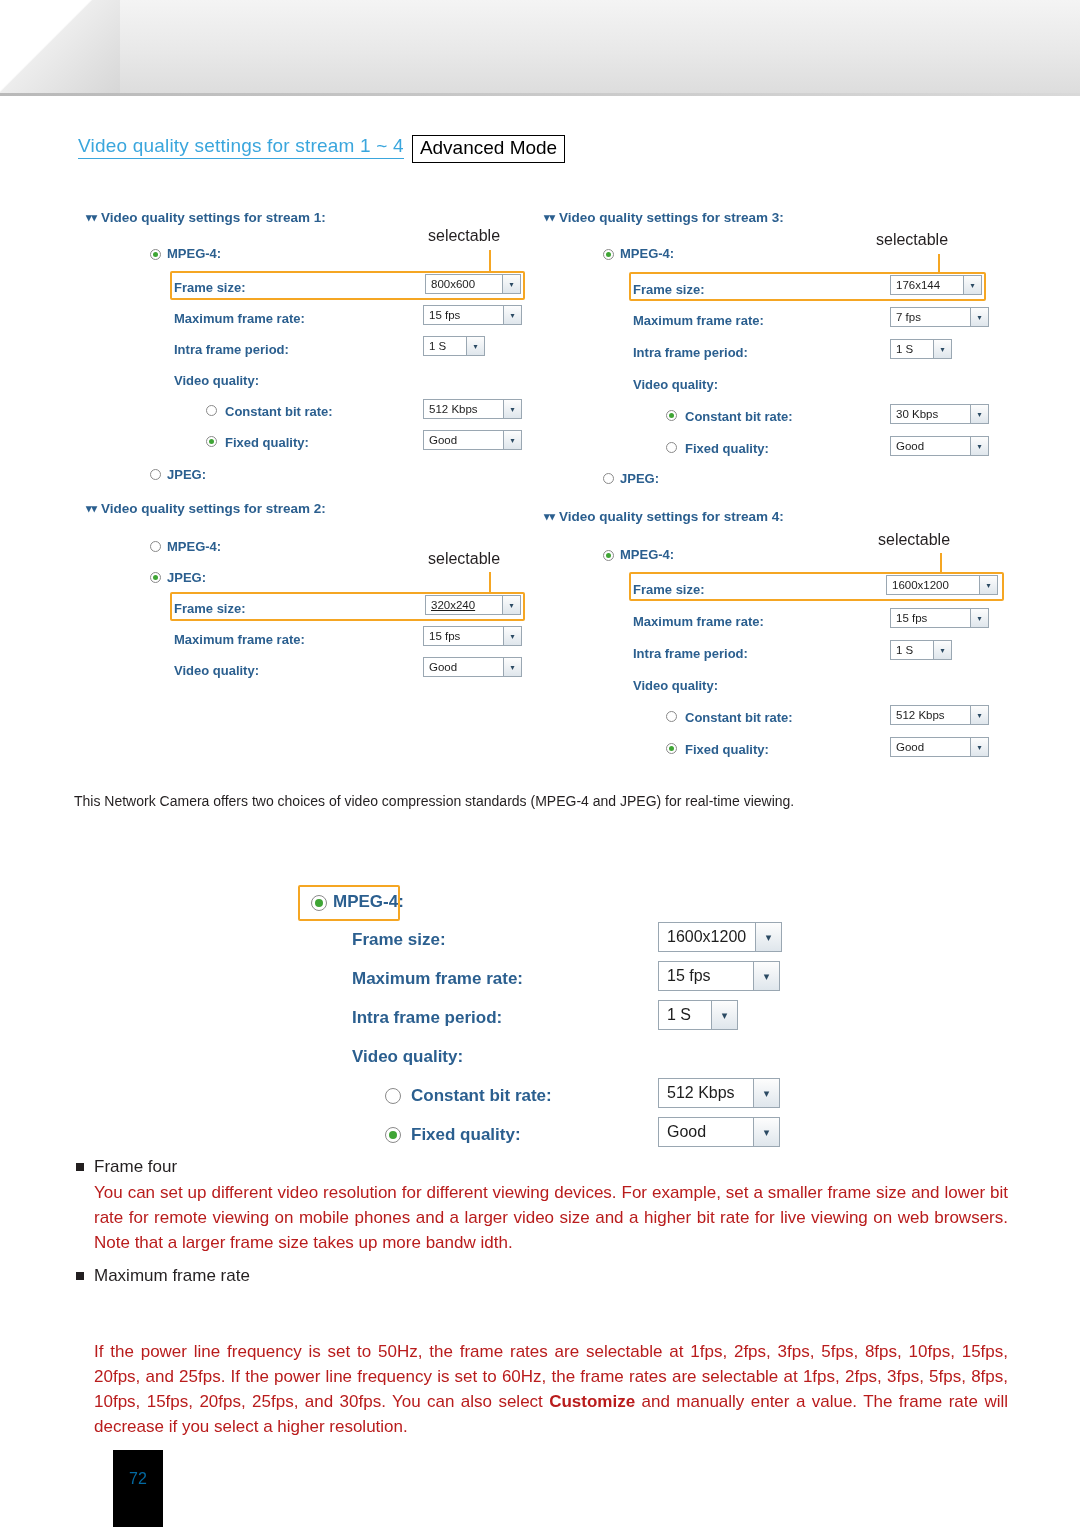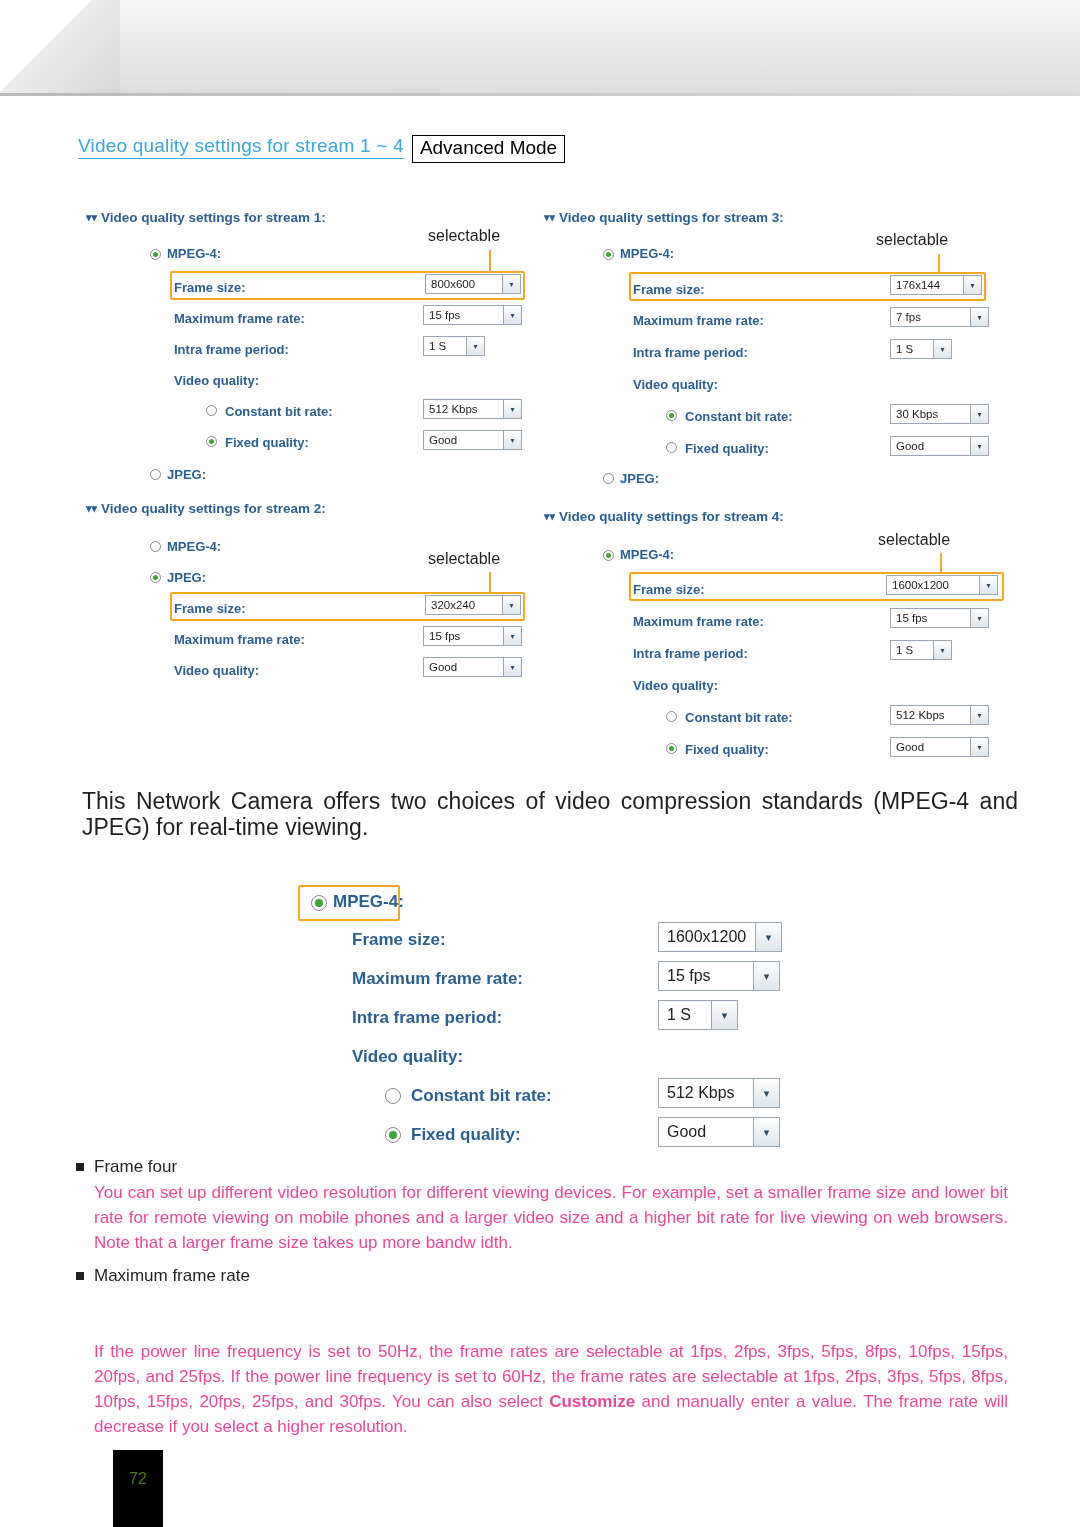--- a/index.html
+++ b/index.html
@@ -80,21 +80,21 @@
   }
   .note{
     position:absolute;font-size:16px;color:#231f20;
   }
   .note-line{
     position:absolute;width:2px;background:#f5a623;
   }
 
   
   .para{
-    position:absolute;font-size:23px;color:#231f20;line-height:26px;text-align:justify;margin-left:8px;
+    position:absolute;font-size:14px;color:#231f20;line-height:26px;text-align:justify;
   }
   .mpeg-red{color:#e8562b;font-weight:bold;}
 
   
   .big{position:absolute;left:0;top:880px;width:1080px;height:280px;}
   .big .blabel{
     position:absolute;font-size:17px;color:#2b5f8f;font-weight:bold;white-space:nowrap;
   }
   .big .bsel{
     position:absolute;height:30px;border:1px solid #9aa7b2;background:#fff;
@@ -112,30 +112,30 @@
   }
   .big .bradio.on:after{
     content:"";position:absolute;left:3px;top:3px;width:8px;height:8px;border-radius:50%;background:#3fa535;
   }
 
   
   .bullet-sq{
     position:absolute;width:8px;height:8px;background:#231f20;
   }
   .b-title{position:absolute;font-size:17px;color:#231f20;}
-  .b-body{position:absolute;font-size:17px;color:#ec4899;line-height:25px;text-align:justify;}
+  .b-body{position:absolute;font-size:17px;color:#b91c1c;line-height:25px;text-align:justify;}
   .bold{font-weight:bold;}
 
   
   .foot-tab{
     position:absolute;left:113px;top:1450px;width:50px;height:77px;background:#000;
   }
   .foot-num{
     position:absolute;left:113px;top:1470px;width:50px;text-align:center;
-    color:#4d7c0f;font-size:16px;
+    color:#0369a1;font-size:16px;
   }
 </style>
 </head>
 <body>
 
 <div class="top-band">
   <div class="corner-fold"></div>
 </div>
 
 <div class="content">
@@ -194,21 +194,21 @@
 
     <div class="sgroup-title" style="left:8px;top:301px;"><span class="chev">▾▾</span><span>Video quality settings for stream 2:</span></div>
 
     <div class="radio" style="left:72px;top:341px;"></div>
     <div class="slabel" style="left:89px;top:339px;">MPEG-4:</div>
 
     <div class="radio on" style="left:72px;top:372px;"></div>
     <div class="slabel" style="left:89px;top:370px;">JPEG:</div>
 
     <div class="slabel" style="left:96px;top:401px;">Frame size:</div>
-    <div class="sel" style="left:347px;top:395px;width:96px;">
+    <div class="sel" style="left:347px;top:395px;width:96px;text-decoration:underline;">
         <span>320x240</span>
         <span class="arrow">▾</span>
       </div>
 
     <div class="slabel" style="left:96px;top:432px;">Maximum frame rate:</div>
     <div class="sel" style="left:345px;top:426px;width:99px;">
         <span>15 fps</span>
         <span class="arrow">▾</span>
       </div>
 

